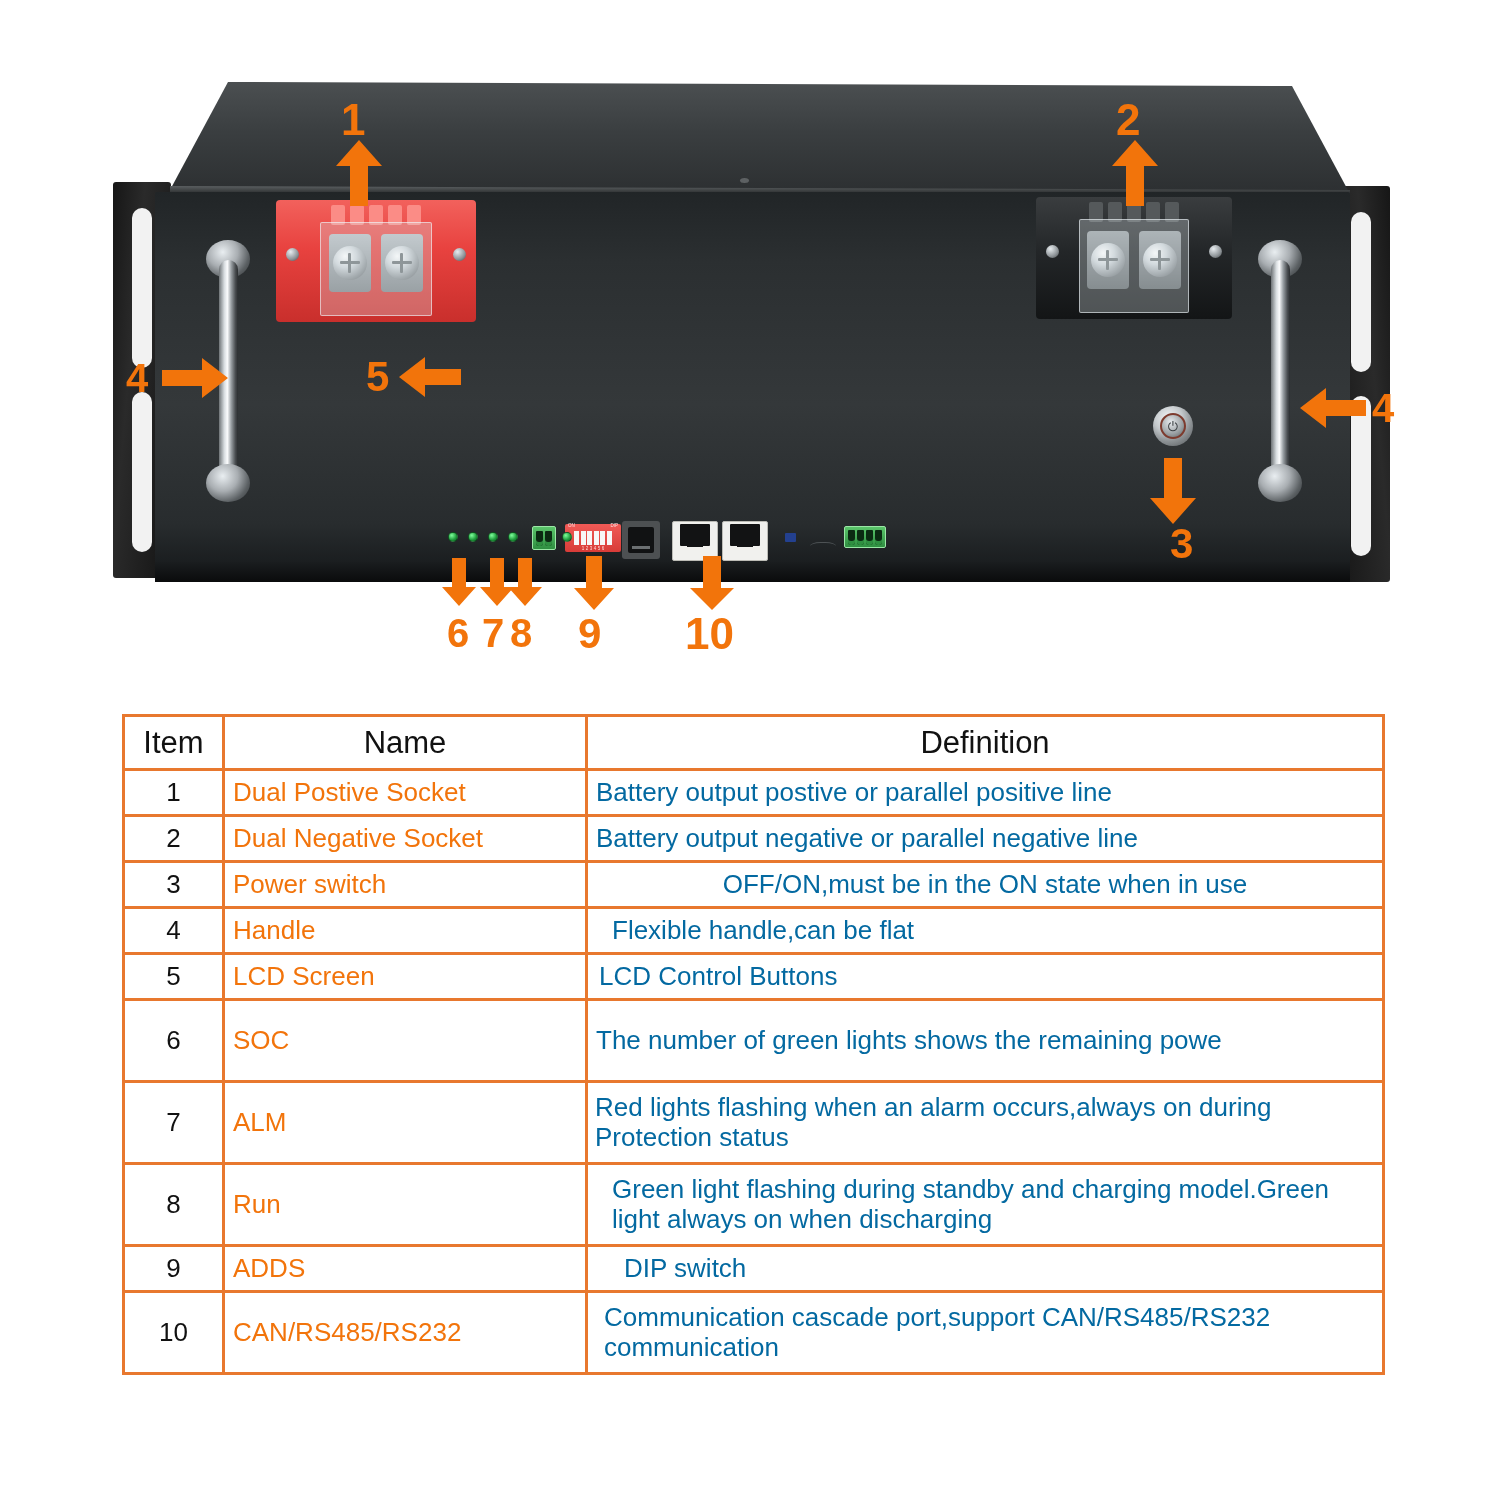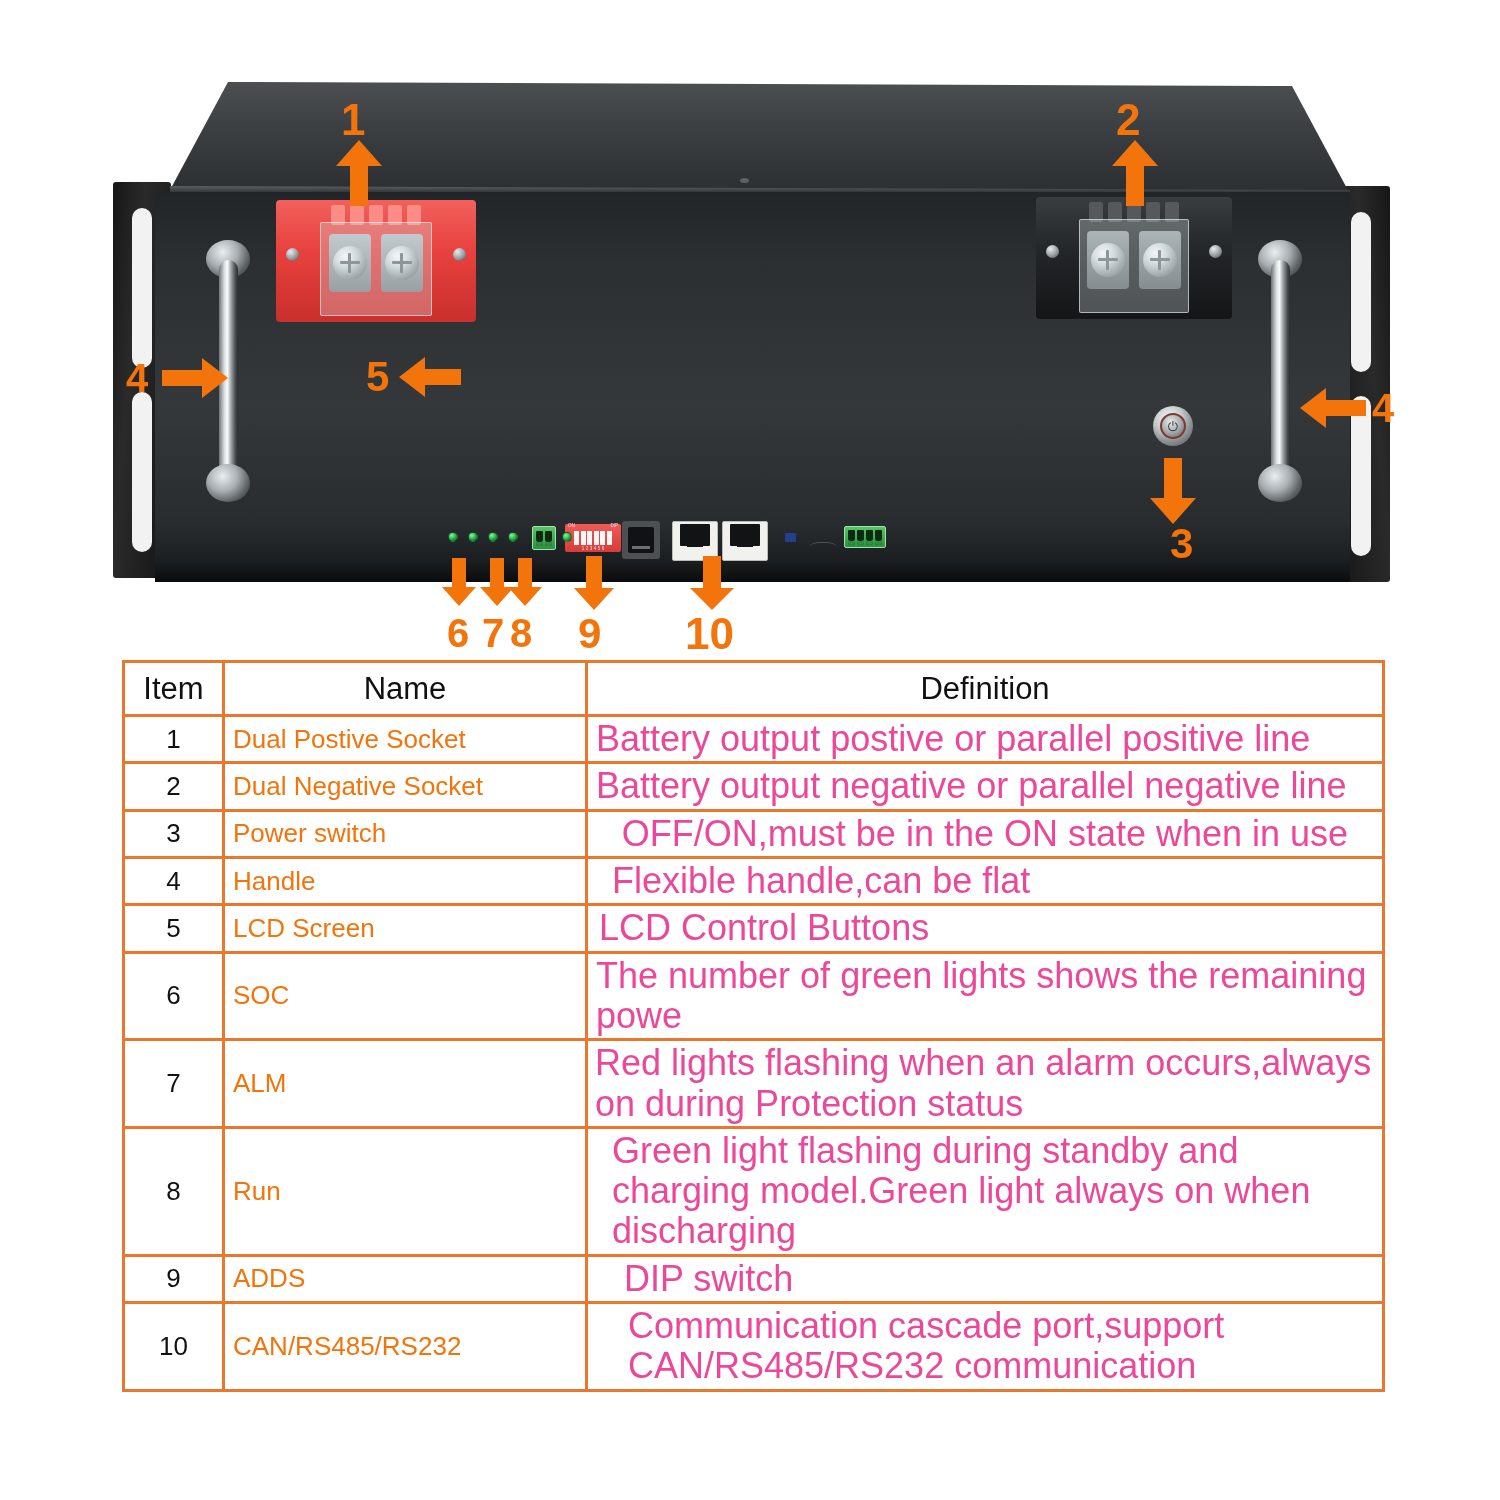--- a/index.html
+++ b/index.html
@@ -277,21 +277,21 @@
     font-family: "Liberation Sans", sans-serif;
     line-height: 1;
     user-select: none;
   }
   .arrow { position: absolute; }
   .arrow svg { display: block; }
 
   
   #spec-table {
     position: absolute;
-    left: 122px; top: 660px; width: 1260px;
+    left: 122px; top: 714px; width: 1260px;
     border-collapse: collapse;
     table-layout: fixed;
   }
   #spec-table td, #spec-table th {
     border: 3px solid #E8782E;
     padding: 2px 8px;
     vertical-align: middle;
     font-weight: normal;
   }
   #spec-table col.c-item { width: 100px; }
@@ -299,21 +299,21 @@
   #spec-table col.c-def  { width: 797px; }
 
   .th-label {
     text-align: center; font-size: 31px; color: #111; height: 54px;
   }
   .td-item {
     text-align: center; font-size: 26px; font-weight: bold; color: #111;
   }
   .td-name { font-size: 26px; color: #F2740B; }
   .td-name.center { text-align: left; }
-  .td-def  { font-size: 36px; color: #ec4899; line-height: 1.12; }
+  .td-def  { font-size: 26px; color: #0369a1; line-height: 1.12; }
   .row-1line td { height: 46px; }
   .row-2line td { height: 82px; }
 </style>
 </head>
 <body>
 
 <div id="photo">
 
   <div class="ear" id="ear-left">
     <div class="ear-slot s1"></div>
@@ -592,16 +592,16 @@
       <td class="td-def" style="padding-left:24px;">Green light flashing during standby and charging model.Green light always on when discharging</td>
     </tr>
     <tr class="row-1line">
       <td class="td-item">9</td>
       <td class="td-name">ADDS</td>
       <td class="td-def" style="padding-left:36px;">DIP switch</td>
     </tr>
     <tr class="row-2line">
       <td class="td-item">10</td>
       <td class="td-name">CAN/RS485/RS232</td>
-      <td class="td-def" style="padding-left:40px;">Communication cascade port,support CAN/RS485/RS232 communication</td>
+      <td class="td-def" style="padding-left:16px;">Communication cascade port,support CAN/RS485/RS232 communication</td>
     </tr>
   </tbody>
 </table>
 
 </body></html>

